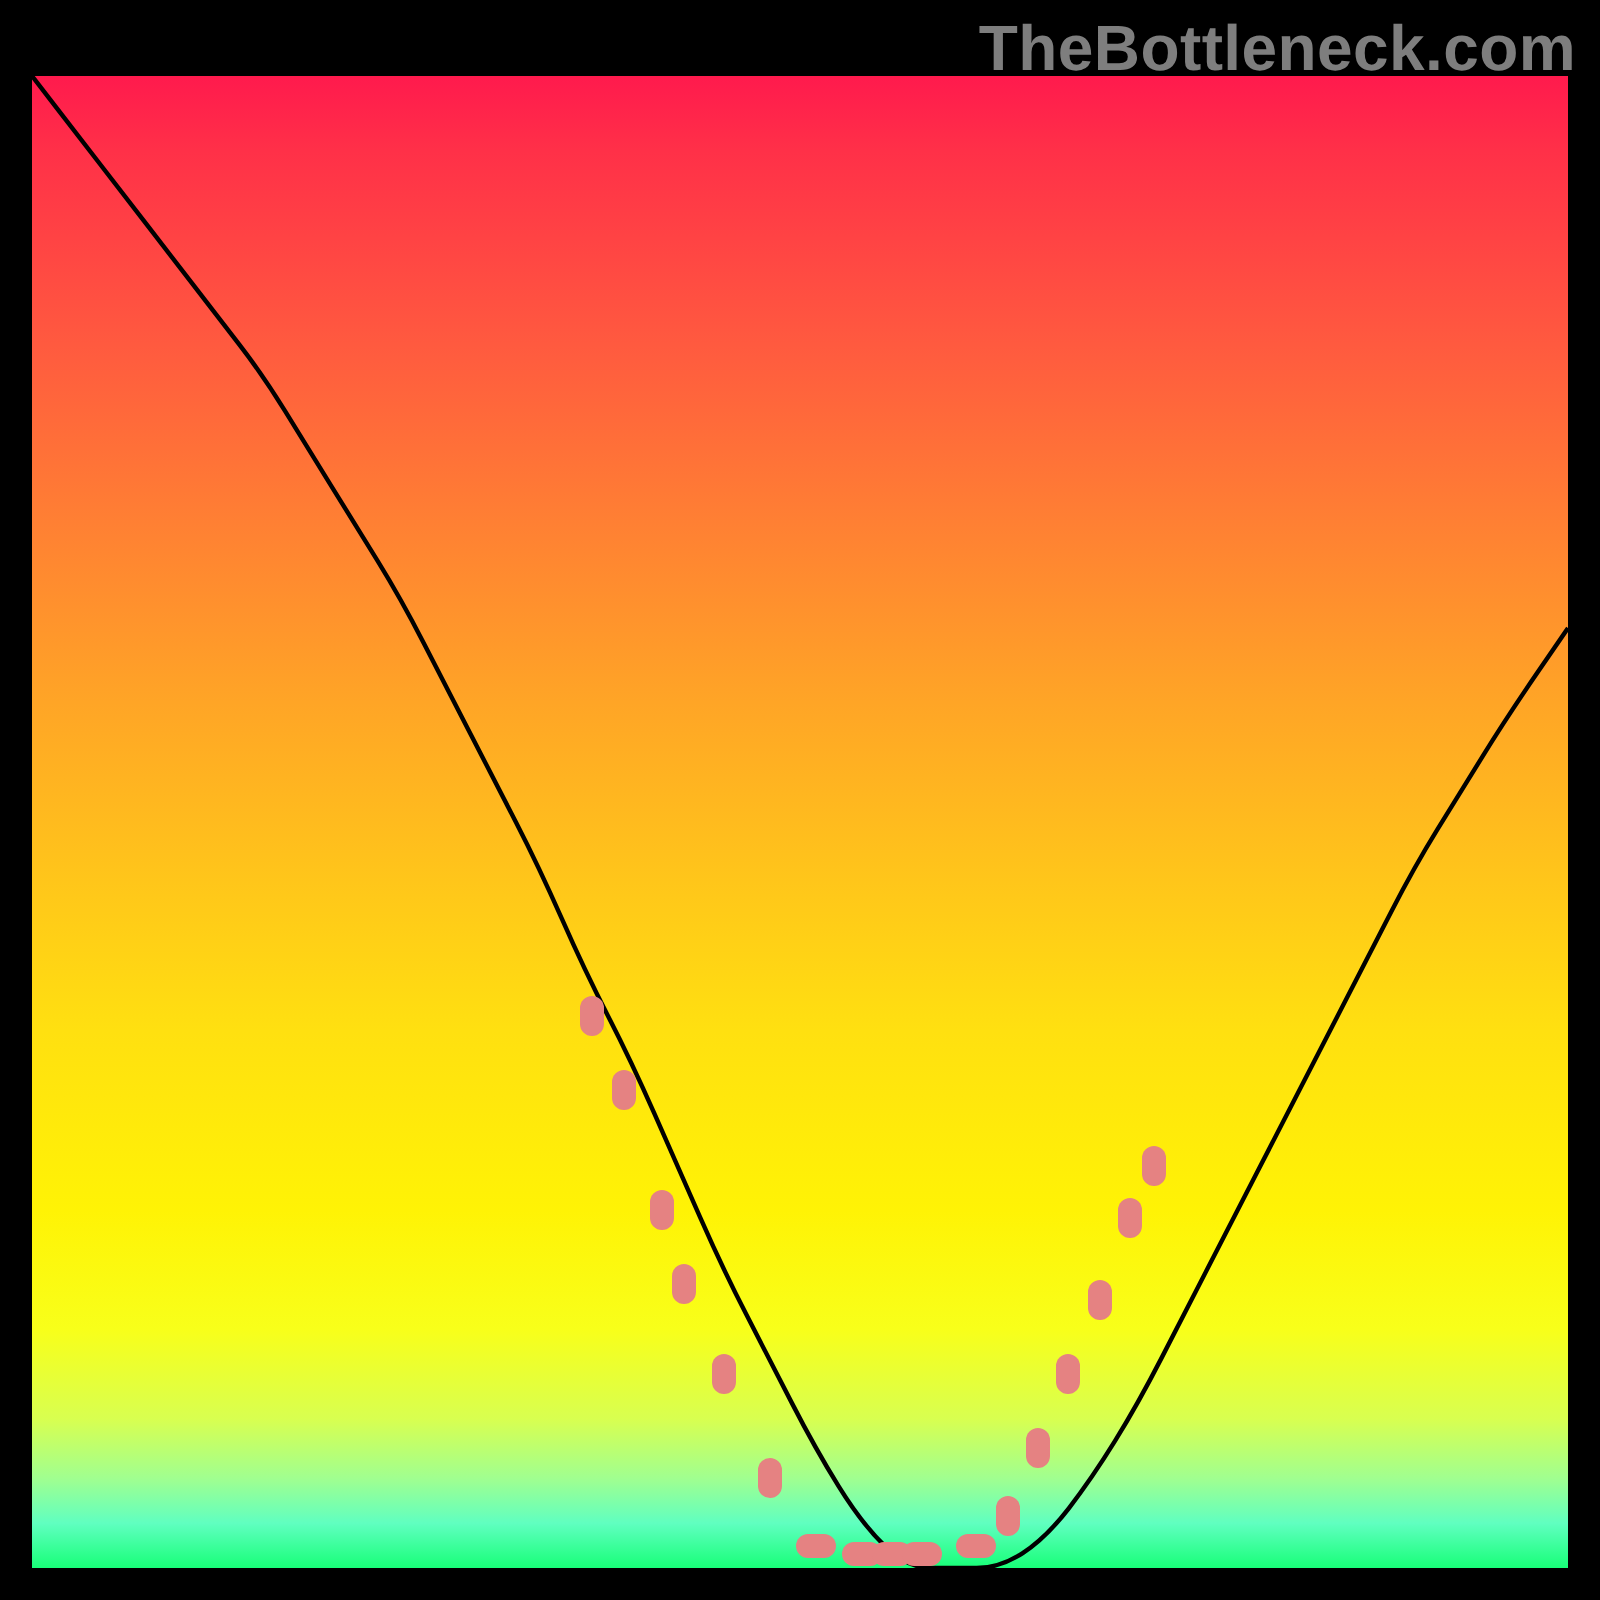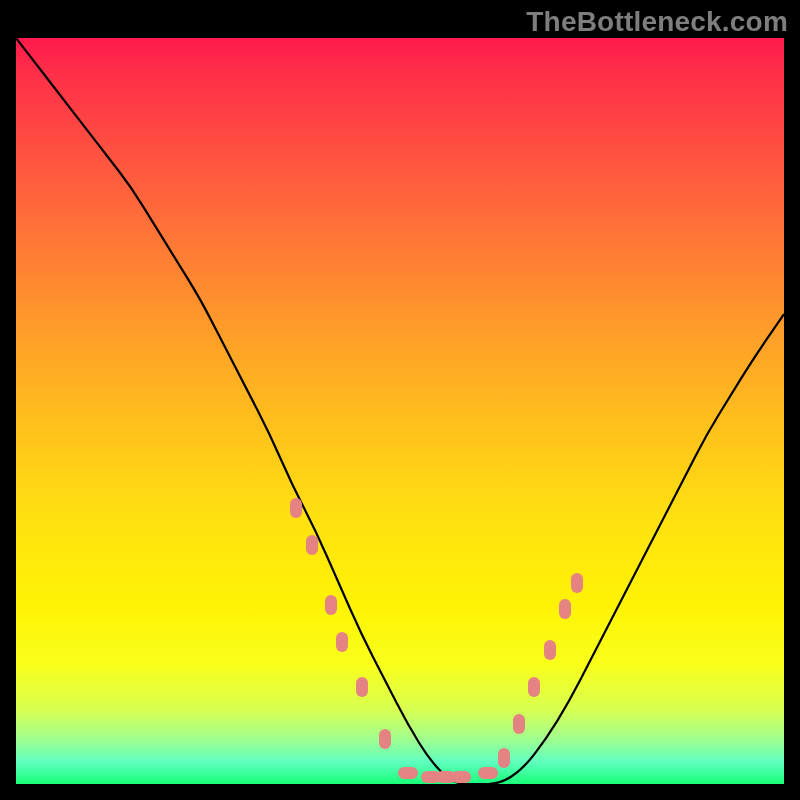--- a/index.html
+++ b/index.html
@@ -59,21 +59,21 @@
     width: 20px;
     height: 12px;
     margin-left: -10px;
     margin-top: -6px;
   }
   .watermark {
     position: absolute;
     top: 6px;
     right: 12px;
     font-family: Arial, Helvetica, sans-serif;
-    font-size: 28px;
+    font-size: 32px;
     font-weight: 600;
     color: #7e7e7e;
     letter-spacing: 0.2px;
   }
 </style>
 </head>
 <body>
 
 <div class="watermark">TheBottleneck.com</div>
 

